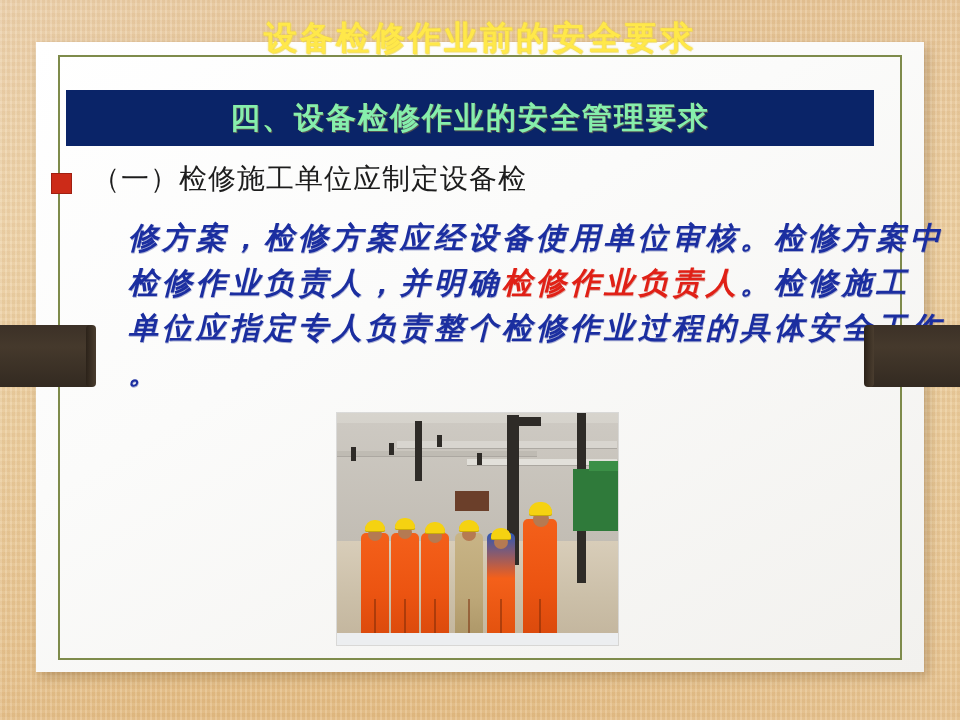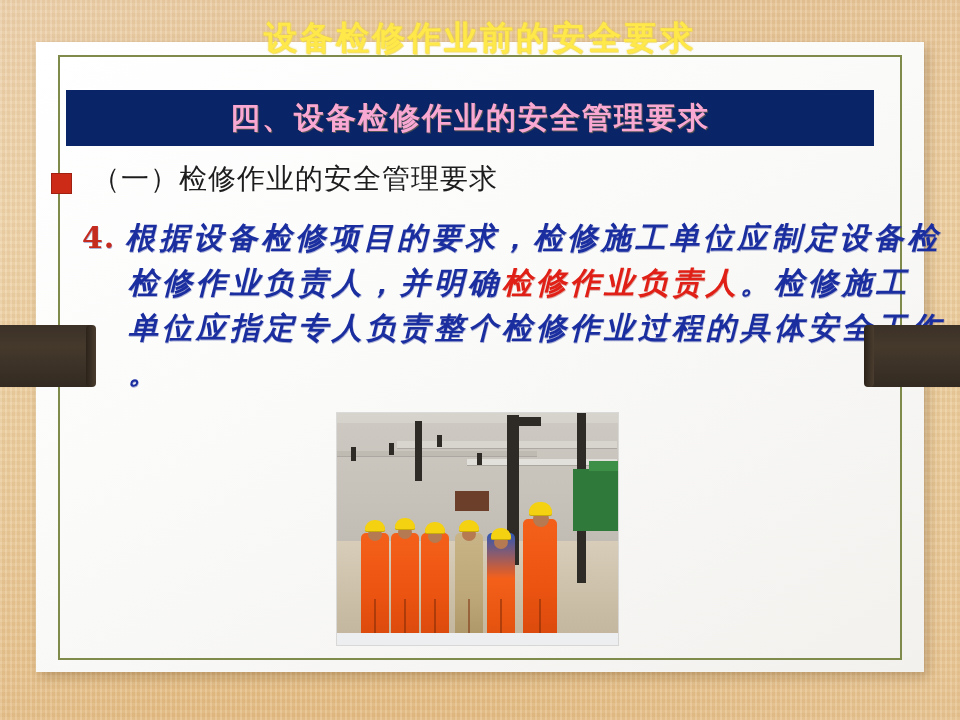--- a/index.html
+++ b/index.html
@@ -44,21 +44,21 @@
     font-family:"DejaVu Sans","Liberation Sans",sans-serif;
     z-index:6;pointer-events:none;
   }
   
   #banner{
     position:absolute;left:66px;top:90px;width:808px;height:56px;
     background:#0a2468;
     display:flex;align-items:center;justify-content:center;
   }
   #banner-text{
-    color:#f9a8d4;font-size:30px;font-weight:bold;letter-spacing:2px;
+    color:#86efac;font-size:30px;font-weight:bold;letter-spacing:2px;
     font-family:"DejaVu Sans","Liberation Sans",sans-serif;
     text-shadow:1px 1px 0 #555,0 0 1px #333;
   }
   
   #bullet{
     position:absolute;left:51px;top:173px;width:19px;height:19px;
     background:#cc2b18;border:1px solid #a02012;
   }
   #sub-heading{
     position:absolute;left:92px;top:160px;
@@ -129,24 +129,24 @@
   <div id="panel-inner-border"></div>
 </div>
 
 <div id="ghost-title">设备检修作业前的安全要求</div>
 
 <div id="banner">
   <span id="banner-text">四、设备检修作业的安全管理要求</span>
 </div>
 
 <div id="bullet"></div>
-<div id="sub-heading">（一）检修作业的安全管理要求</div>
+<div id="sub-heading">（一）检修施工单位应制定设备检</div>
 
 <div id="body-block">
-    <div class="bline"><span class="num">4.</span><span>根据设备检修项目的要求，检修施工单位应制定设备检</span></div>
+    <div class="bline"><span class="indent"></span><span>修方案，检修方案应经设备使用单位审核。检修方案中</span></div>
     <div class="bline"><span class="indent"></span><span>检修作业负责人，并明确</span><span class="hl">检修作业负责人</span><span>。检修施工</span></div>
     <div class="bline"><span class="indent"></span><span>单位应指定专人负责整个检修作业过程的具体安全工作</span></div>
     <div class="bline"><span class="indent"></span><span>。</span></div>
   </div>
 
 <div id="ribbon-left" class="ribbon"></div>
 <div id="ribbon-cap-left" class="ribbon-cap"></div>
 <div id="ribbon-right" class="ribbon"></div>
 <div id="ribbon-cap-right" class="ribbon-cap"></div>
 

